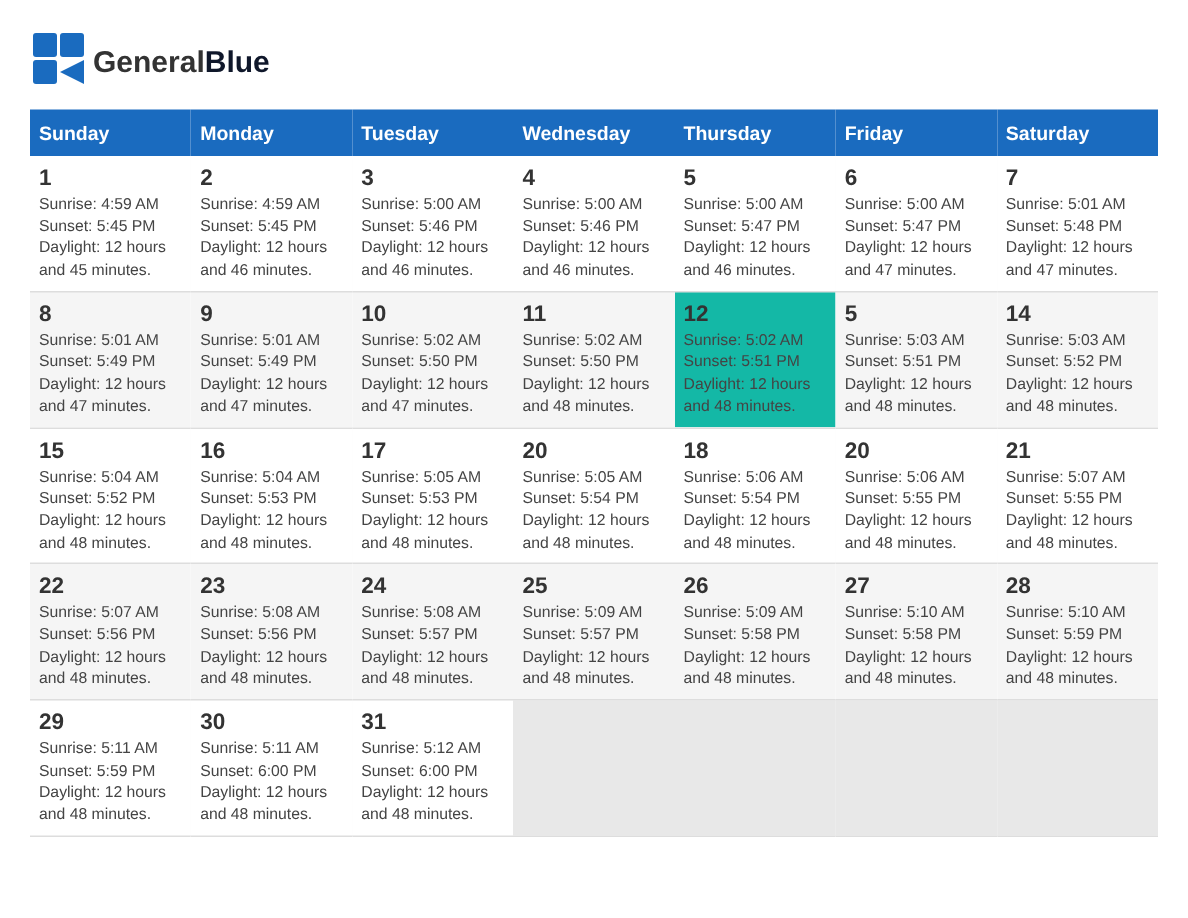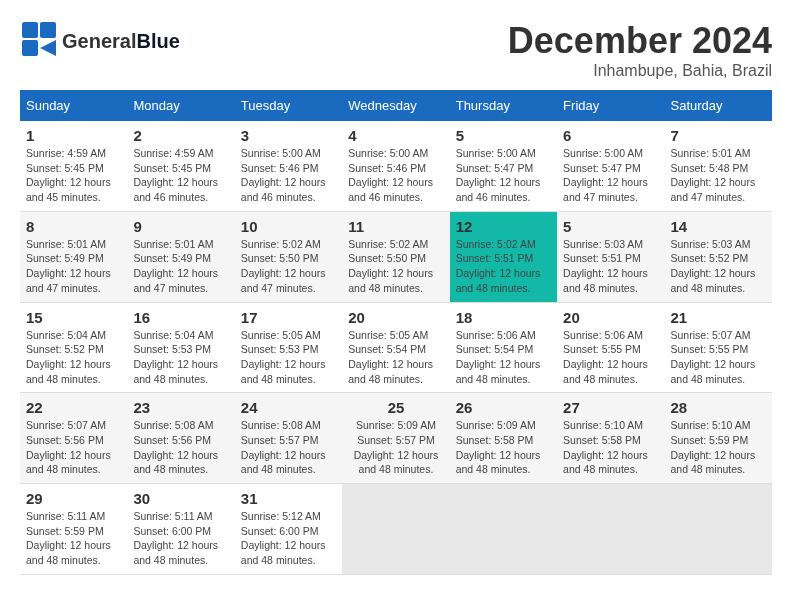--- a/index.html
+++ b/index.html
@@ -36,21 +36,21 @@
       width: 100%;
       border-collapse: collapse;
       font-size: 11px;
     }
     thead tr th {
       background-color: #1a6bbf;
       color: #fff;
       padding: 8px 6px;
       text-align: left;
       font-size: 13px;
-      font-weight: normal;
+      font-weight: bold;
       margin-top: 20px;
     }
     tbody tr {
       border-bottom: 1px solid #ddd;
     }
     tbody tr:nth-child(odd) {
       background-color: #f9f9f9;
     }
     tbody tr:nth-child(even) {
       background-color: #fff;
@@ -84,24 +84,20 @@
         <rect x="2" y="2" width="16" height="16" rx="2" fill="#1a6bbf"></rect>
         <rect x="20" y="2" width="16" height="16" rx="2" fill="#1a6bbf"></rect>
         <rect x="2" y="20" width="16" height="16" rx="2" fill="#1a6bbf"></rect>
         <polygon points="20,28 36,20 36,36" fill="#1a6bbf"></polygon>
       </svg>
     </div>
     <div style="margin-left:4px;">
       <div style="font-size:20px;font-weight:bold;color:#333;line-height:1.1;">General<span style="color:#0f172a;">Blue</span></div>
     </div>
   </div>
-  <div class="title-area">
-    <div class="month-title">December 2024</div>
-    <div class="location">Inhambupe, Bahia, Brazil</div>
-  </div>
 </div>
 
 <table>
   <thead>
     <tr>
       <th>Sunday</th>
       <th>Monday</th>
       <th>Tuesday</th>
       <th>Wednesday</th>
       <th>Thursday</th>
@@ -278,21 +274,21 @@
 Daylight: 12 hours
 and 48 minutes.</div>
         </td>
         <td style="background-color: rgb(245, 245, 245);">
           <span class="day-num">24</span>
           <div class="day-info" style="white-space: pre-line;">Sunrise: 5:08 AM
 Sunset: 5:57 PM
 Daylight: 12 hours
 and 48 minutes.</div>
         </td>
-        <td style="background-color: rgb(245, 245, 245); text-align: center;">
+        <td style="background-color: rgb(245, 245, 245);">
           <span class="day-num">25</span>
           <div class="day-info" style="white-space: pre-line;">Sunrise: 5:09 AM
 Sunset: 5:57 PM
 Daylight: 12 hours
 and 48 minutes.</div>
         </td>
         <td style="background-color: rgb(245, 245, 245);">
           <span class="day-num">26</span>
           <div class="day-info" style="white-space: pre-line;">Sunrise: 5:09 AM
 Sunset: 5:58 PM

